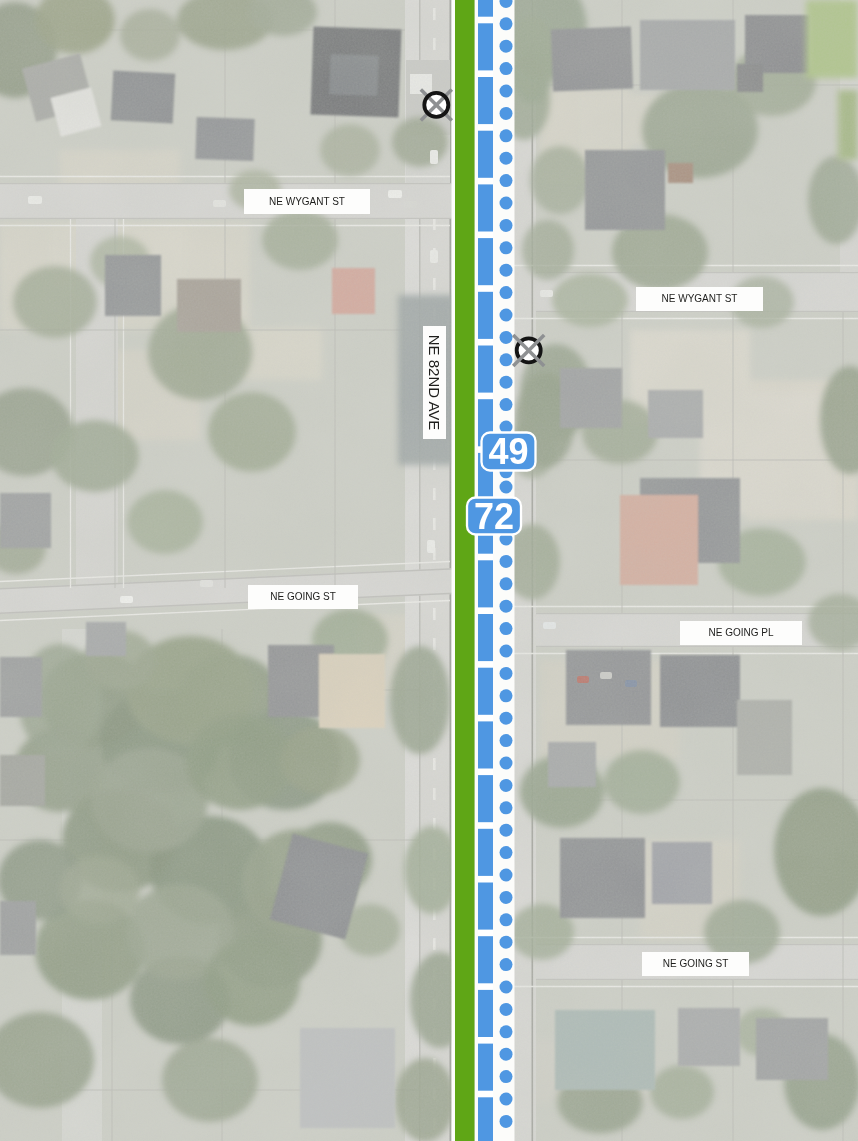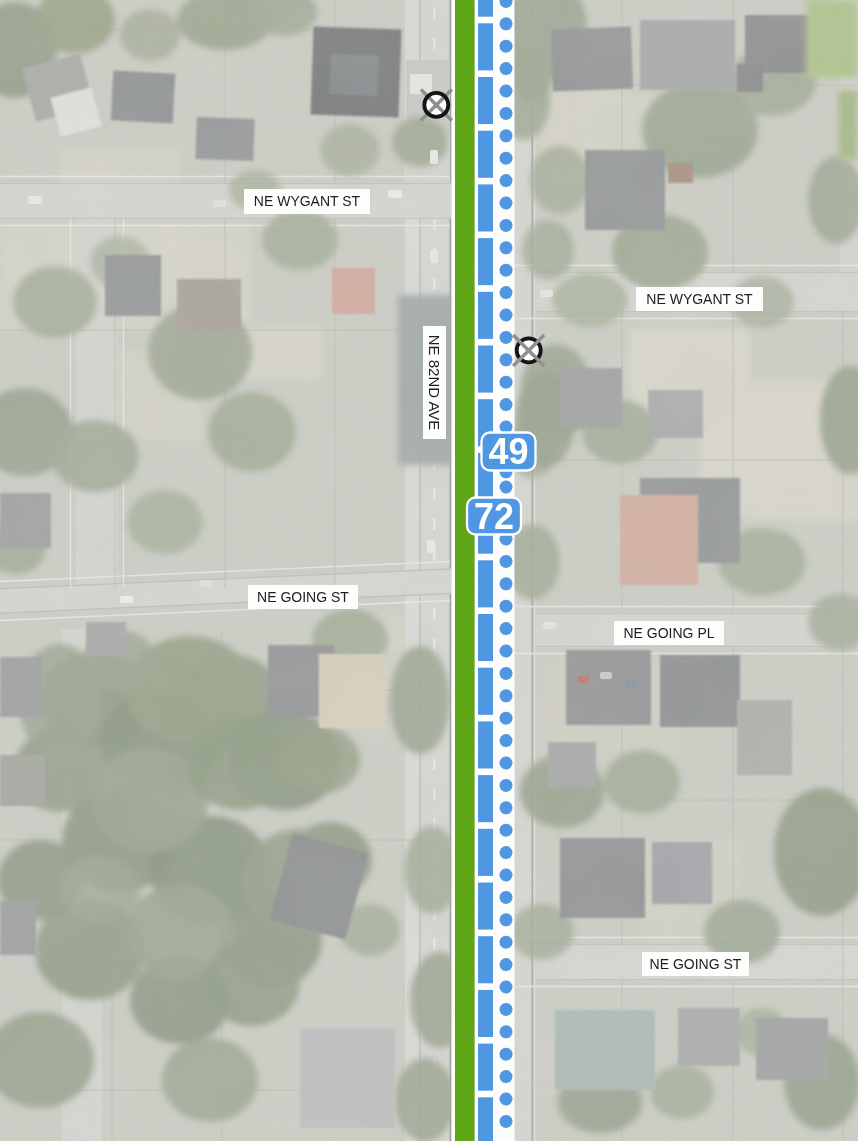--- a/index.html
+++ b/index.html
@@ -1,19 +1,19 @@
 <!DOCTYPE html>
 <html><head>
 <meta charset="utf-8">
 <style>
   html, body { margin: 0; padding: 0; }
   body { width: 858px; height: 1141px; overflow: hidden;
          font-family: "Liberation Sans", sans-serif; position: relative; }
   .lbl { position: absolute; background: #fdfdfc; color: #1d1d1b;
-          font-size: 14px; text-align: center; white-space: nowrap; }
+          font-size: 10px; text-align: center; white-space: nowrap; }
 </style>
 </head>
 <body>
 
 <svg width="858" height="1141" viewBox="0 0 858 1141" style="position:absolute;left:0;top:0;">
 <defs>
 <filter id="b1" x="-20%" y="-20%" width="140%" height="140%">
         <feGaussianBlur stdDeviation="0.8"></feGaussianBlur>
       </filter>
 <filter id="b3" x="-30%" y="-30%" width="160%" height="160%">
@@ -428,15 +428,15 @@
 </svg>
 
 <div class="lbl" style="left:244px;top:189px;width:126px;height:25px;line-height:25px;">NE WYGANT ST</div>
 
 <div class="lbl" style="left:636px;top:287px;width:127px;height:24px;line-height:24px;">NE WYGANT ST</div>
 
 <div class="lbl" style="left:377.5px;top:371px;width:113px;height:23px;line-height:23px;font-size:15px;transform:rotate(90deg);">NE 82ND AVE</div>
 
 <div class="lbl" style="left:248px;top:585px;width:110px;height:24px;line-height:24px;">NE GOING ST</div>
 
-<div class="lbl" style="left:614px;top:621px;width:110px;height:24px;line-height:24px;">NE GOING PL</div>
+<div class="lbl" style="left:680px;top:621px;width:122px;height:24px;line-height:24px;">NE GOING PL</div>
 
 <div class="lbl" style="left:642px;top:952px;width:107px;height:24px;line-height:24px;">NE GOING ST</div>
 
 </body></html>

